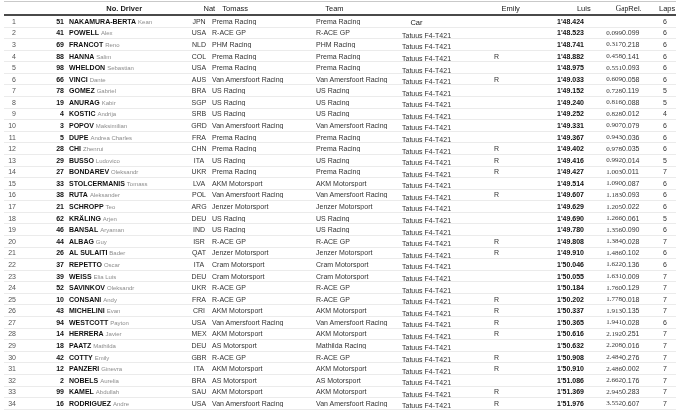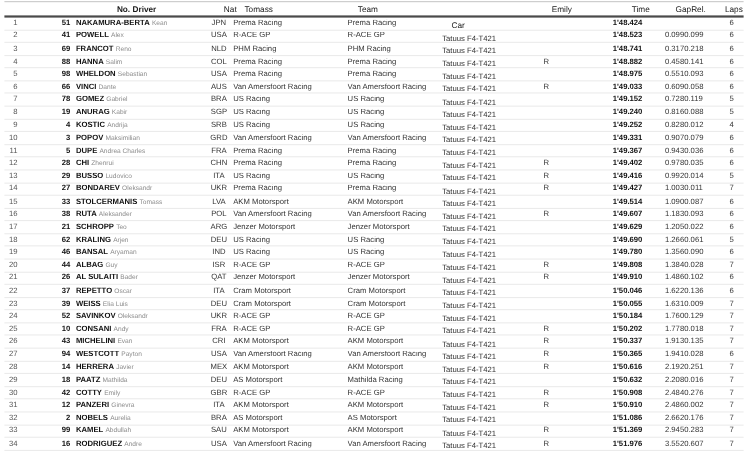--- a/index.html
+++ b/index.html
@@ -29,21 +29,21 @@
   
   .c-pos     { width: 12px;  text-align: right; color: #555; }
   .c-no      { width: 48px;  text-align: right; font-weight: bold; color: #111; }
   .c-driver  { width: 122px; padding-left: 5px; overflow: hidden; }
   .c-nat     { width: 26px; text-align: center;  }
   .c-entrant { width: 104px; overflow: hidden; }
   .c-team    { width: 86px;  overflow: hidden; }
   .c-car     { width: 92px; margin-top: 28px;  }
   .c-class   { width: 26px;  }
   .c-time    { width: 64px;  text-align: right; font-weight: bold; color: #111; }
-  .c-gap     { width: 38px;  text-align: right; }
+  .c-gap     { width: 38px;  text-align: right; font-family: Liberation Serif, serif; }
   .c-rel     { width: 31px;  }
   .c-laps    { width: 17px;  text-align: right; padding-right: 3px; }
 
   
   .h-nodriver { width: 182px; text-align: center; padding-left: 36px; font-weight: bold; color: #1a1a1a; }
   .thead .c-time, .thead .c-no { font-weight: normal; color: #1a1a1a; }
   .thead span { color: #1a1a1a; }
 
   .sur   { font-weight: bold; color: #111; text-transform: uppercase; }
   .first { font-size: 6px; color: #8c8c8c; }
@@ -54,21 +54,21 @@
 <div class="sheet">
 
   <div class="thead">
     <span class="c-pos"></span>
     <span class="h-nodriver">No. Driver</span>
     <span class="c-nat">Nat</span>
     <span class="c-entrant">Tomass</span>
     <span class="c-team">Team</span>
     <span class="c-car">Car</span>
     <span class="c-class">Emily</span>
-    <span class="c-time">Time</span>
+    <span class="c-time">Luis</span>
     <span class="c-gap">Gap</span>
     <span class="c-rel">Rel.</span>
     <span class="c-laps">Laps</span>
   </div>
 
   <div>
     <div class="row">
       <span class="c-pos">1</span>
       <span class="c-no">51</span>
       <span class="c-driver"><span class="sur">NAKAMURA-BERTA</span> <span class="first">Kean</span></span>

